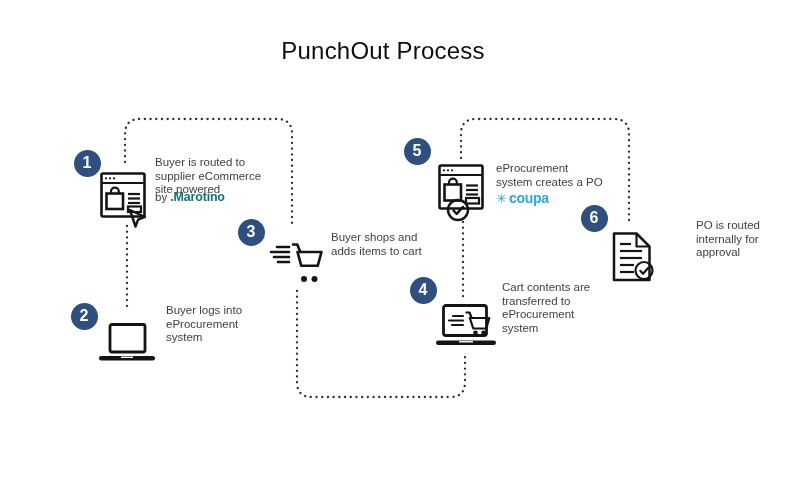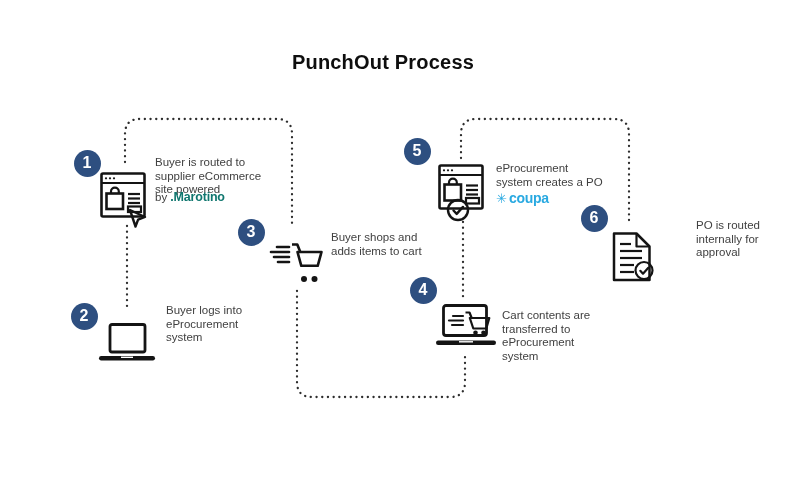--- a/index.html
+++ b/index.html
@@ -1,22 +1,22 @@
 <!DOCTYPE html>
 <html><head>
 <meta charset="utf-8">
 <style>
   html,body { margin:0; padding:0; background:#fff; }
   .canvas {
     position:relative; width:800px; height:480px; background:#ffffff;
     font-family:"Liberation Sans", sans-serif; overflow:hidden;
   }
   .title {
-    position:absolute; top:51px; left:0; width:766px; text-align:center;
-    font-size:20px; font-weight:bold; color:#0e0e0e; letter-spacing:0.2px;
+    position:absolute; top:37px; left:0; width:766px; text-align:center;
+    font-size:24px; font-weight:normal; color:#0e0e0e; letter-spacing:0.2px;
   }
   .connectors { position:absolute; left:0; top:0; width:800px; height:480px; }
   .badge {
     position:absolute; width:27px; height:27px; border-radius:50%;
     background:#2e4f80; color:#ffffff; font-weight:bold; font-size:16px;
     display:flex; align-items:center; justify-content:center;
   }
   .icon { position:absolute; }
   .step-text {
     position:absolute; font-size:11.5px; line-height:13.6px; color:#414141;
@@ -95,21 +95,21 @@
     <line class="ink" x1="18" y1="12" x2="28" y2="12" stroke-width="2.2" stroke-linecap="round"></line>
     <line class="ink" x1="14" y1="16.5" x2="28" y2="16.5" stroke-width="2.2" stroke-linecap="round"></line>
     <line class="ink" x1="17" y1="21" x2="28" y2="21" stroke-width="2.2" stroke-linecap="round"></line>
     <path class="ink" d="M30.5 8.5 h4 l2.2 5.5" stroke-width="2.2" stroke-linejoin="round"></path>
     <path class="ink" d="M34.8 14 h19.5 l-3 10.5 h-13 z" fill="#fff" stroke-width="2.2" stroke-linejoin="round"></path>
     <circle cx="40.5" cy="28.8" r="2.3" fill="#141414"></circle>
     <circle cx="48.5" cy="28.8" r="2.3" fill="#141414"></circle>
     <rect x="1" y="36.5" width="60" height="4.5" rx="2.2" fill="#141414"></rect>
     <line x1="24" y1="37.8" x2="38" y2="37.8" stroke="#fff" stroke-width="1.4"></line>
   </svg>
-  <div class="step-text" style="left:502px; top:281px; width:115px;margin-top:28px;">Cart contents are
+  <div class="step-text" style="left:502px; top:281px; width:115px;">Cart contents are
 transferred to
 eProcurement
 system</div>
 
   <div class="badge" style="left:403.5px; top:137.5px;">5</div>
   <svg class="icon" style="left:438px; top:164px;" width="48" height="58" viewBox="0 0 48 58">
     <rect class="ink" x="1.5" y="1.5" width="43" height="43" rx="1.5" fill="#fff" stroke-width="2.6"></rect>
     <line class="ink" x1="1.5" y1="11" x2="44.5" y2="11" stroke-width="2.2"></line>
     <circle cx="6" cy="6.3" r="1.1" fill="#141414"></circle>
     <circle cx="10" cy="6.3" r="1.1" fill="#141414"></circle>

